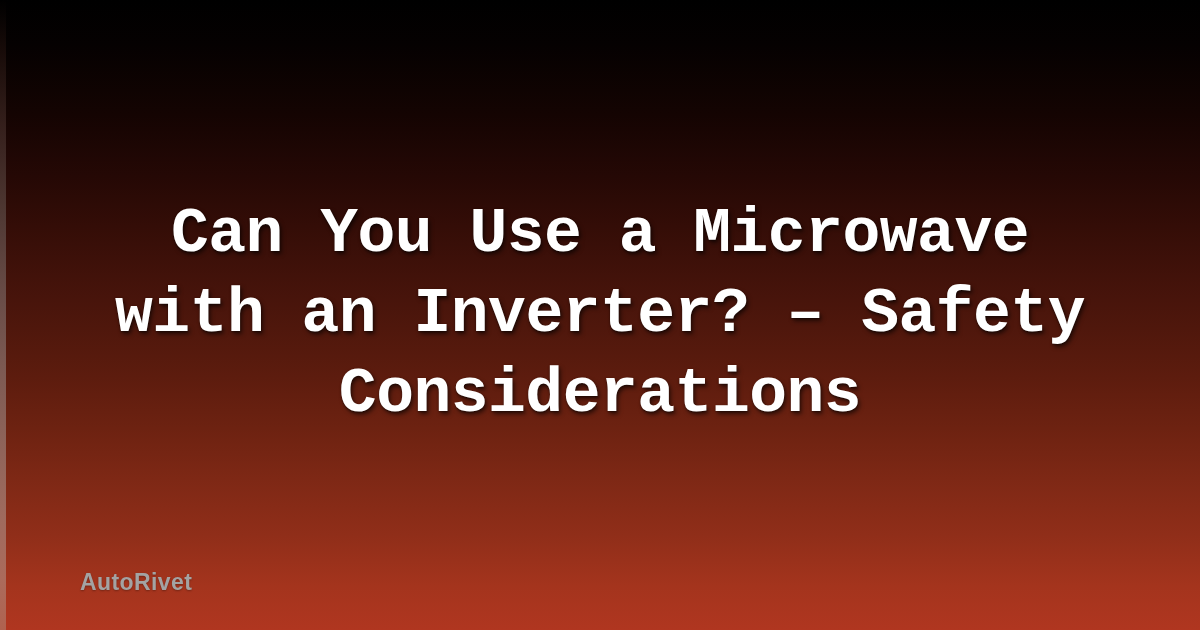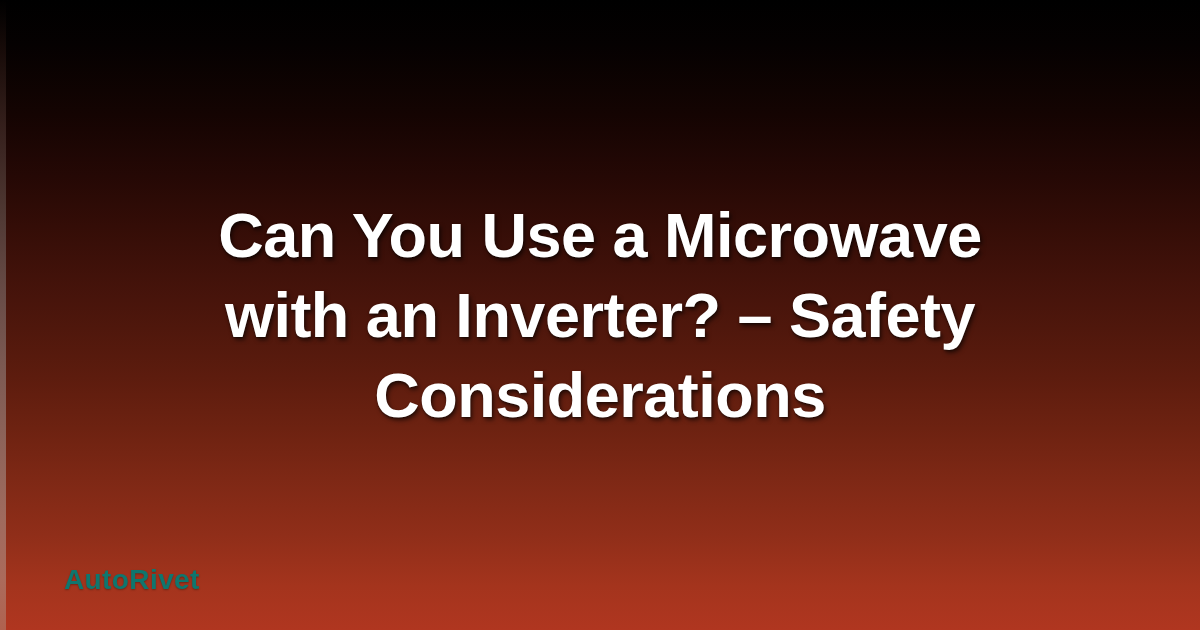--- a/index.html
+++ b/index.html
@@ -75,41 +75,41 @@
     align-items: center;
     box-sizing: border-box;
     padding: 0 80px;
   }
 
   .card-title {
     margin: 8px;
     width: 100%;
     text-align: center;
     color: #ffffff;
-    font-family: Liberation Sans, sans-serif;
+    font-family: Liberation Mono, monospace;
     font-size: 63px;
     font-weight: 700;
     line-height: 80px;
     letter-spacing: -0.5px;
     text-shadow:
       2px 3px 4px rgba(0, 0, 0, 0.55),
       0 1px 2px rgba(0, 0, 0, 0.40);
     white-space: pre-line;
   }
 
   
   .brand {
     position: absolute;
-    left: 64px;
+    left: 80px;
     bottom: 36px;
     font-family: "Liberation Sans", sans-serif;
-    font-size: 28px;
+    font-size: 23px;
     font-weight: 700;
     letter-spacing: 0.4px;
-    color: #0f766e;
+    color: #a3a3a3;
     text-shadow: 0 1px 2px rgba(0, 0, 0, 0.30);
     line-height: 1;
   }
 </style>
 </head>
 <body>
 
 <div id="og-card">
 
   <div class="bg-gradient"></div>

